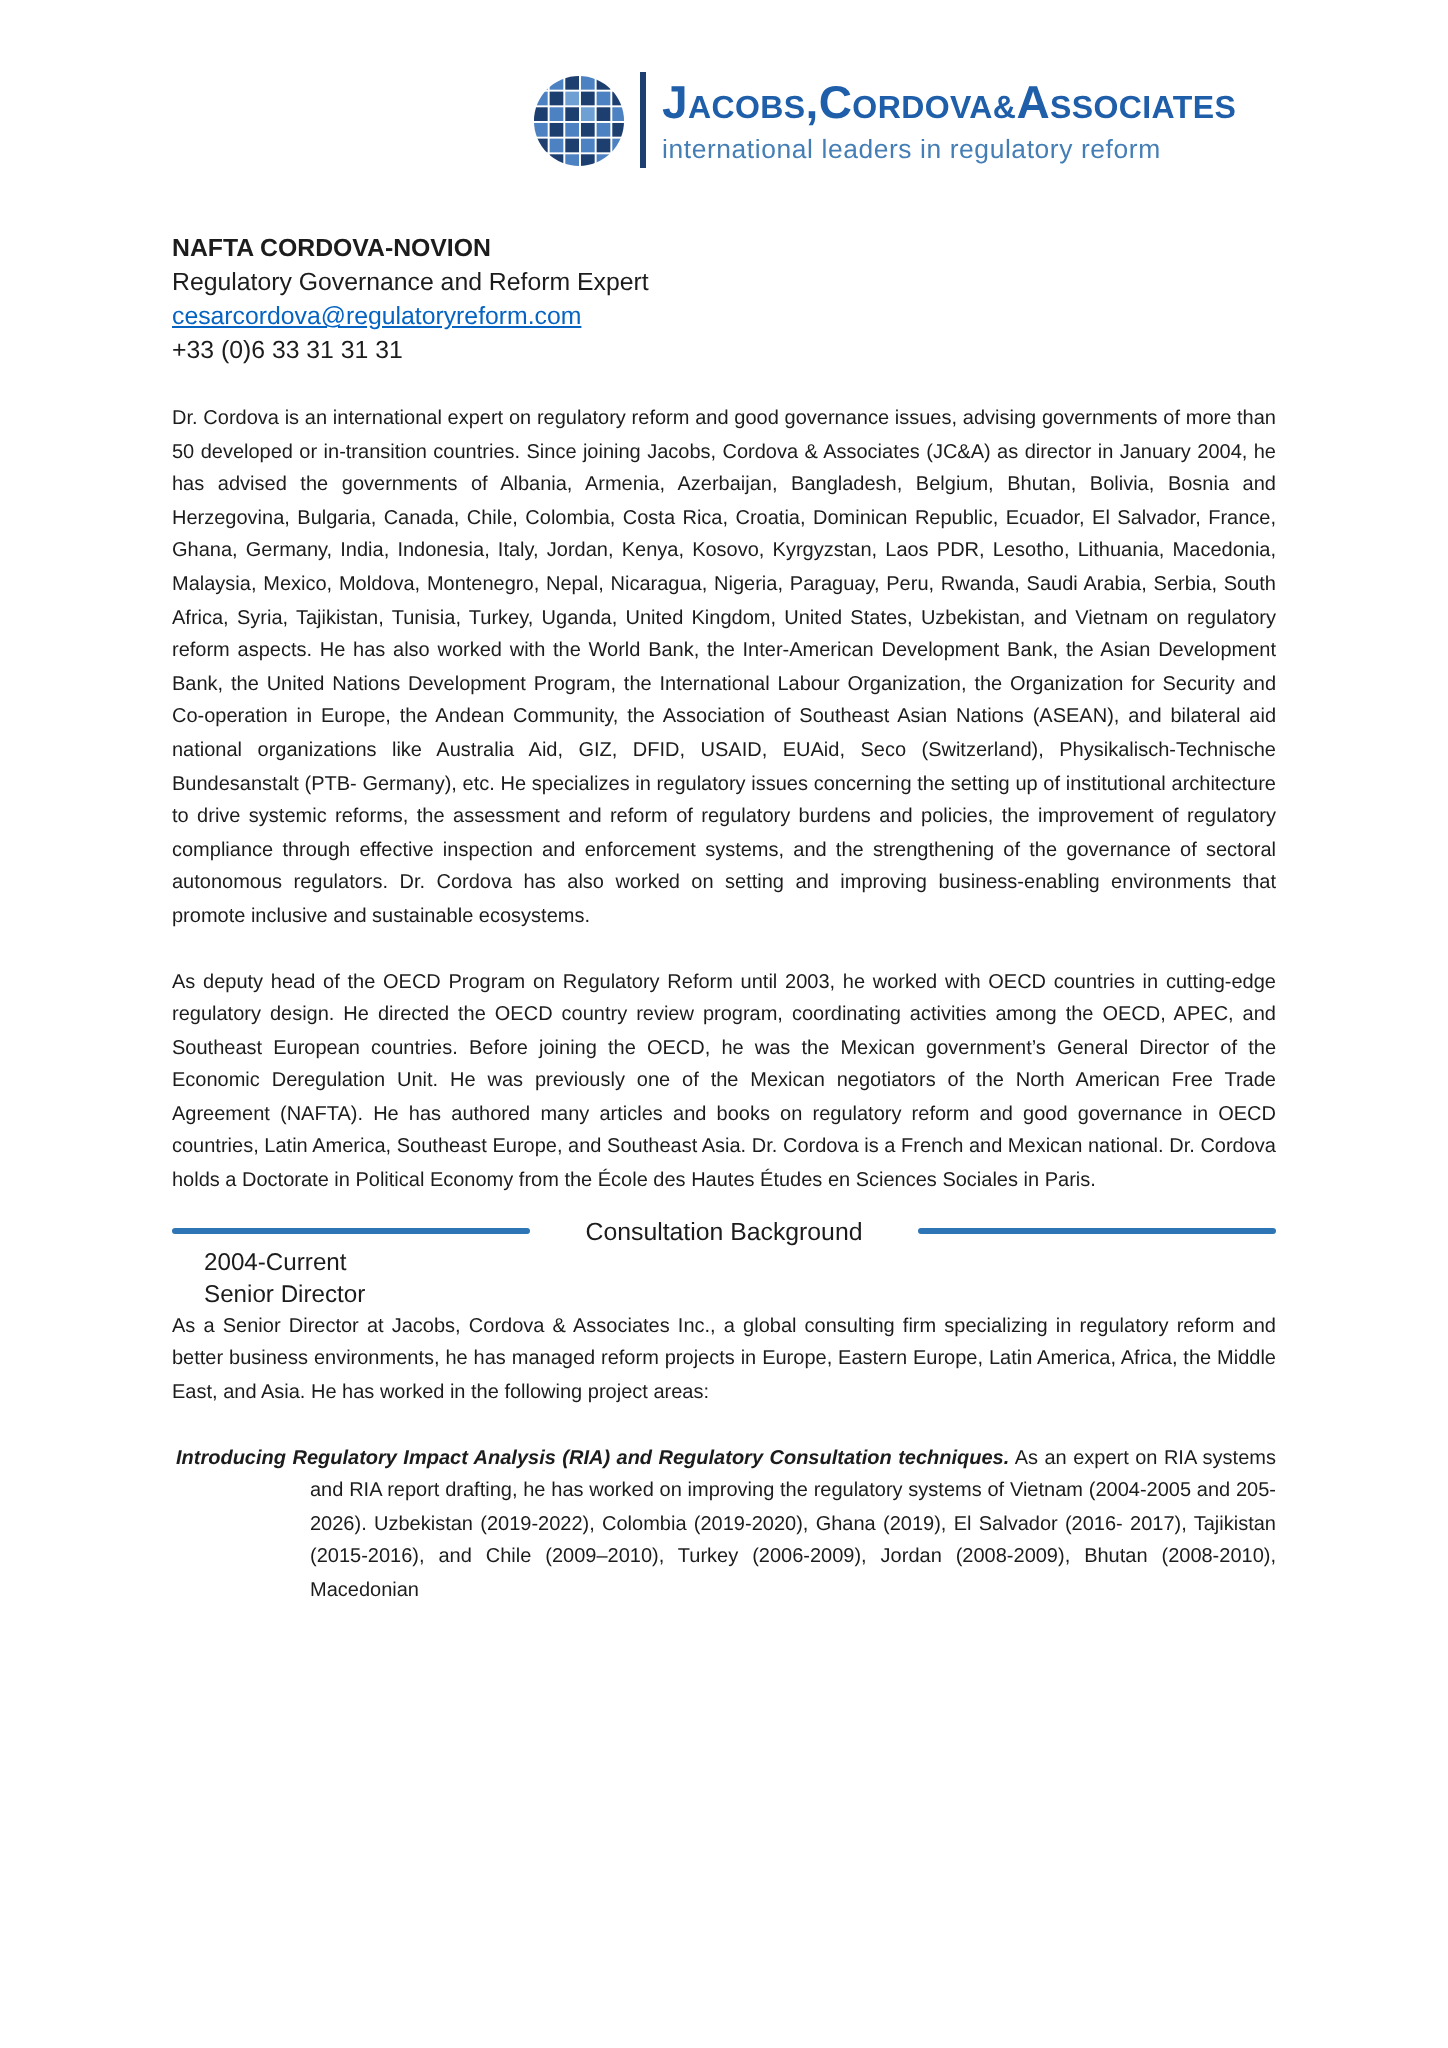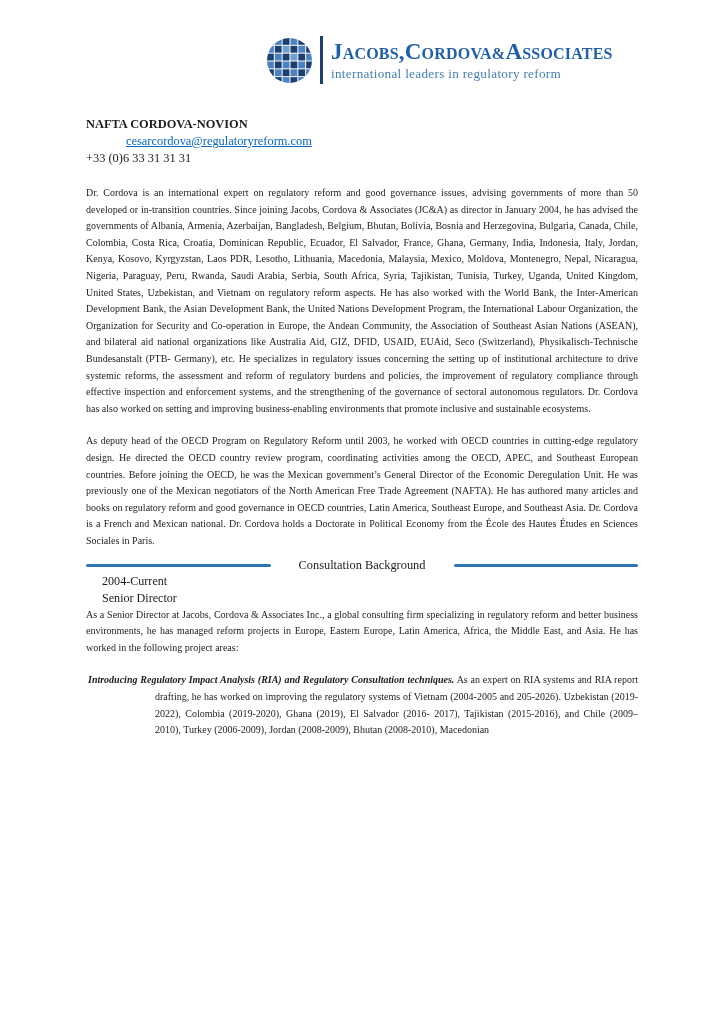--- a/index.html
+++ b/index.html
@@ -3,21 +3,21 @@
 <meta charset="utf-8">
 <style>
   * { margin: 0; padding: 0; box-sizing: border-box; }
   html, body { background: #ffffff; }
   .page {
     position: relative;
     width: 724px;
     height: 936px;
     margin: 0 auto;
     background: #ffffff;
-    font-family: Liberation Serif, serif;
+    font-family: Liberation Sans, sans-serif;
     color: #1c1c1c;
     overflow: hidden;
   }
 
   
   .logo {
     position: absolute;
     left: 266px;
     top: 36px;
     display: flex;
@@ -51,21 +51,21 @@
 
   
   .content {
     position: absolute;
     left: 86px;
     top: 116px;
     width: 552px;
   }
   .contact { font-size: 12.4px; line-height: 17px; }
   .contact-name { font-weight: bold; }
-  .email-link { color: #0563c1; text-decoration: underline; cursor: pointer; margin-left: 40px; }
+  .email-link { color: #0563c1; text-decoration: underline; cursor: pointer; }
 
   .para {
     font-size: 10px;
     line-height: 16.6px;
     text-align: justify;
     margin-top: 16px;
   }
   .para.tight { margin-top: 0; }
 
   
@@ -155,20 +155,21 @@
     <div class="logo-textcol">
       <div class="logo-name"><span>Jacobs,Cordova</span><span class="amp">&amp;</span><span>Associates</span></div>
       <div class="logo-tagline">international leaders in regulatory reform</div>
     </div>
   </header>
 
   <main class="content">
 
     <section class="contact">
       <div class="contact-name">NAFTA CORDOVA-NOVION</div>
+      <div class="contact-title">Regulatory Governance and Reform Expert</div>
       <div><a class="email-link">cesarcordova@regulatoryreform.com</a></div>
       <div class="contact-phone">+33 (0)6 33 31 31 31</div>
     </section>
 
     <p class="para" style="margin-top:18px">Dr. Cordova is an international expert on regulatory reform and good governance issues, advising governments of more than 50 developed or in-transition countries. Since joining Jacobs, Cordova &amp; Associates (JC&amp;A) as director in January 2004, he has advised the governments of Albania, Armenia, Azerbaijan, Bangladesh, Belgium, Bhutan, Bolivia, Bosnia and Herzegovina, Bulgaria, Canada, Chile, Colombia, Costa Rica, Croatia, Dominican Republic, Ecuador, El Salvador, France, Ghana, Germany, India, Indonesia, Italy, Jordan, Kenya, Kosovo, Kyrgyzstan, Laos PDR, Lesotho, Lithuania, Macedonia, Malaysia, Mexico, Moldova, Montenegro, Nepal, Nicaragua, Nigeria, Paraguay, Peru, Rwanda, Saudi Arabia, Serbia, South Africa, Syria, Tajikistan, Tunisia, Turkey, Uganda, United Kingdom, United States, Uzbekistan, and Vietnam on regulatory reform aspects. He has also worked with the World Bank, the Inter-American Development Bank, the Asian Development Bank, the United Nations Development Program, the International Labour Organization, the Organization for Security and Co-operation in Europe, the Andean Community, the Association of Southeast Asian Nations (ASEAN), and bilateral aid national organizations like Australia Aid, GIZ, DFID, USAID, EUAid, Seco (Switzerland), Physikalisch-Technische Bundesanstalt (PTB- Germany), etc. He specializes in regulatory issues concerning the setting up of institutional architecture to drive systemic reforms, the assessment and reform of regulatory burdens and policies, the improvement of regulatory compliance through effective inspection and enforcement systems, and the strengthening of the governance of sectoral autonomous regulators. Dr. Cordova has also worked on setting and improving business-enabling environments that promote inclusive and sustainable ecosystems.</p>
     <p class="para">As deputy head of the OECD Program on Regulatory Reform until 2003, he worked with OECD countries in cutting-edge regulatory design. He directed the OECD country review program, coordinating activities among the OECD, APEC, and Southeast European countries. Before joining the OECD, he was the Mexican government’s General Director of the Economic Deregulation Unit. He was previously one of the Mexican negotiators of the North American Free Trade Agreement (NAFTA). He has authored many articles and books on regulatory reform and good governance in OECD countries, Latin America, Southeast Europe, and Southeast Asia. Dr. Cordova is a French and Mexican national. Dr. Cordova holds a Doctorate in Political Economy from the École des Hautes Études en Sciences Sociales in Paris.</p>
 
     <div class="section-heading">
       <span class="section-rule"></span>
       <span class="section-title">Consultation Background</span>

